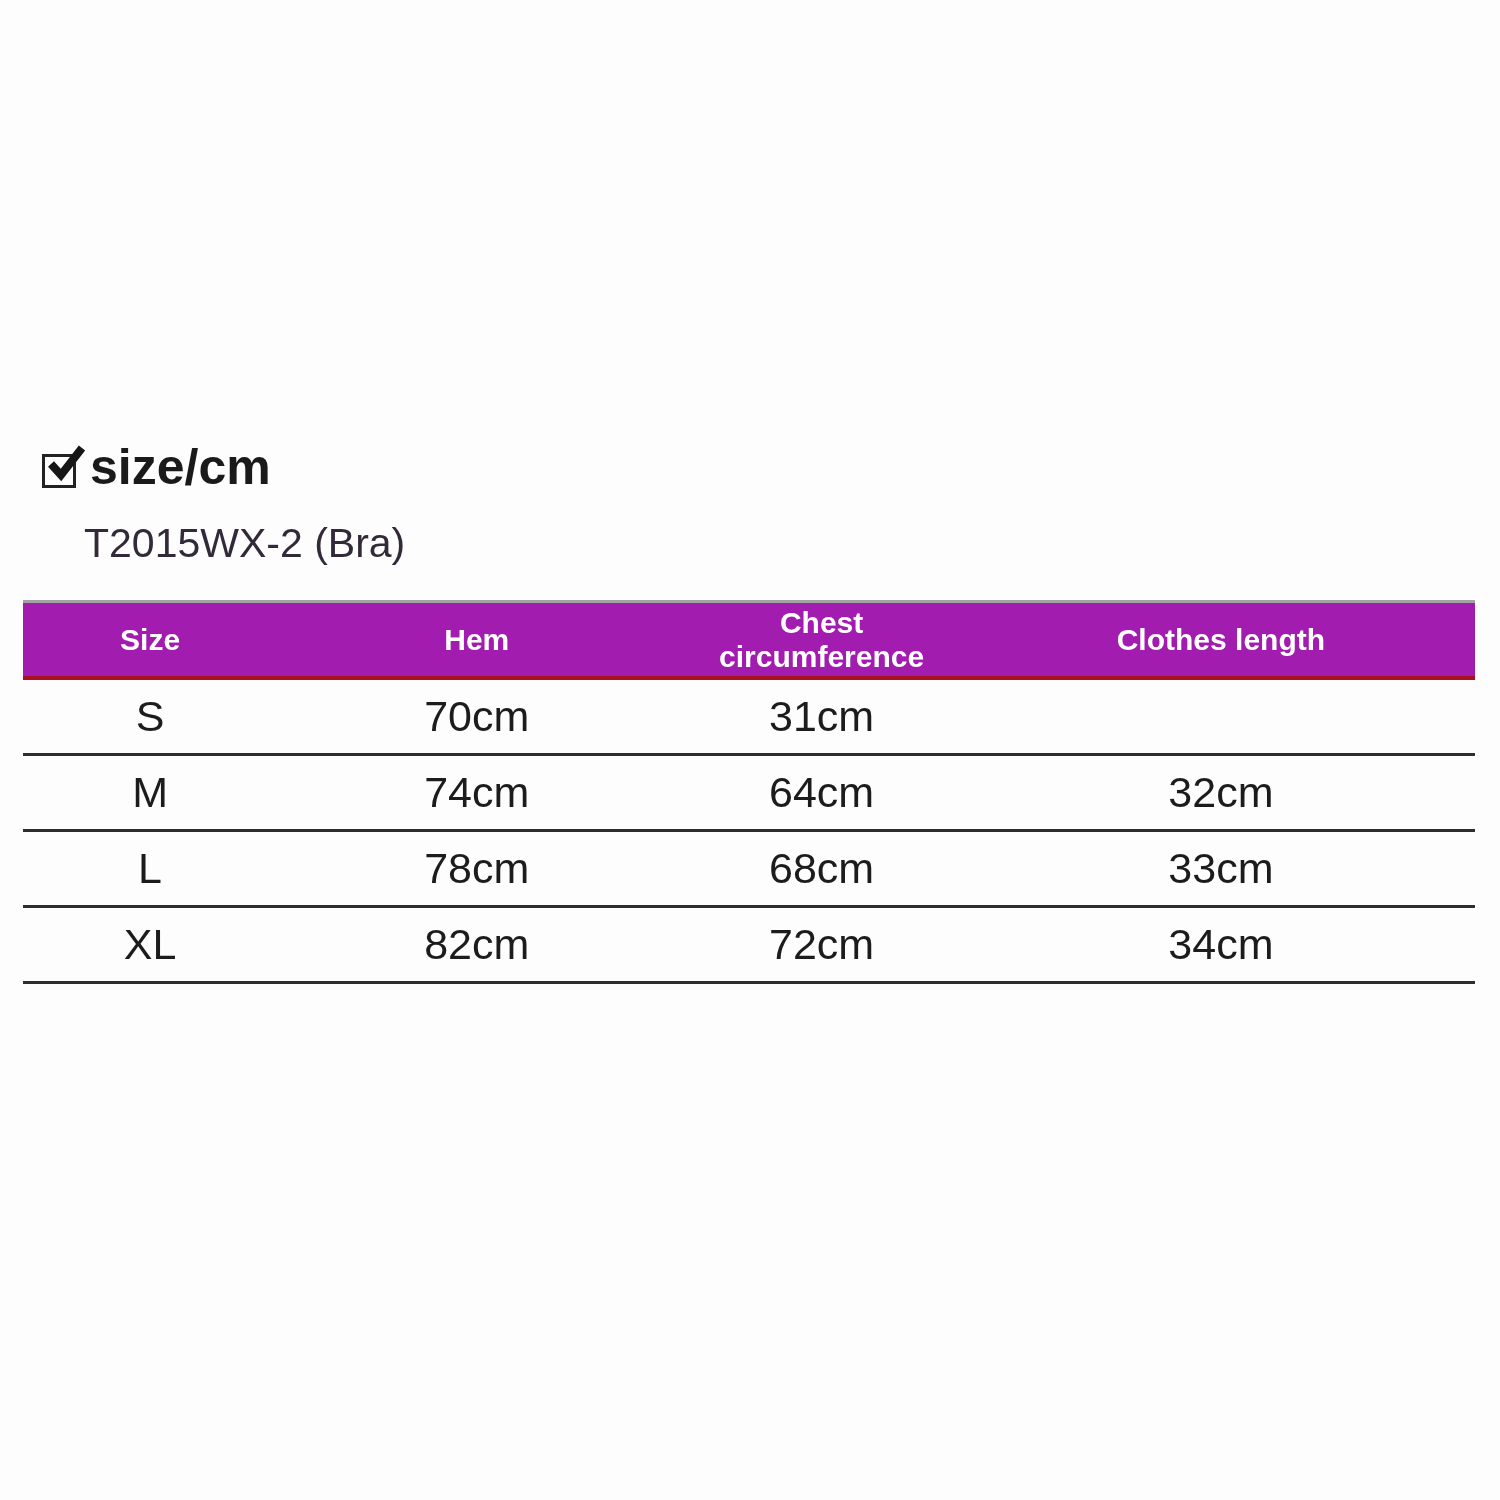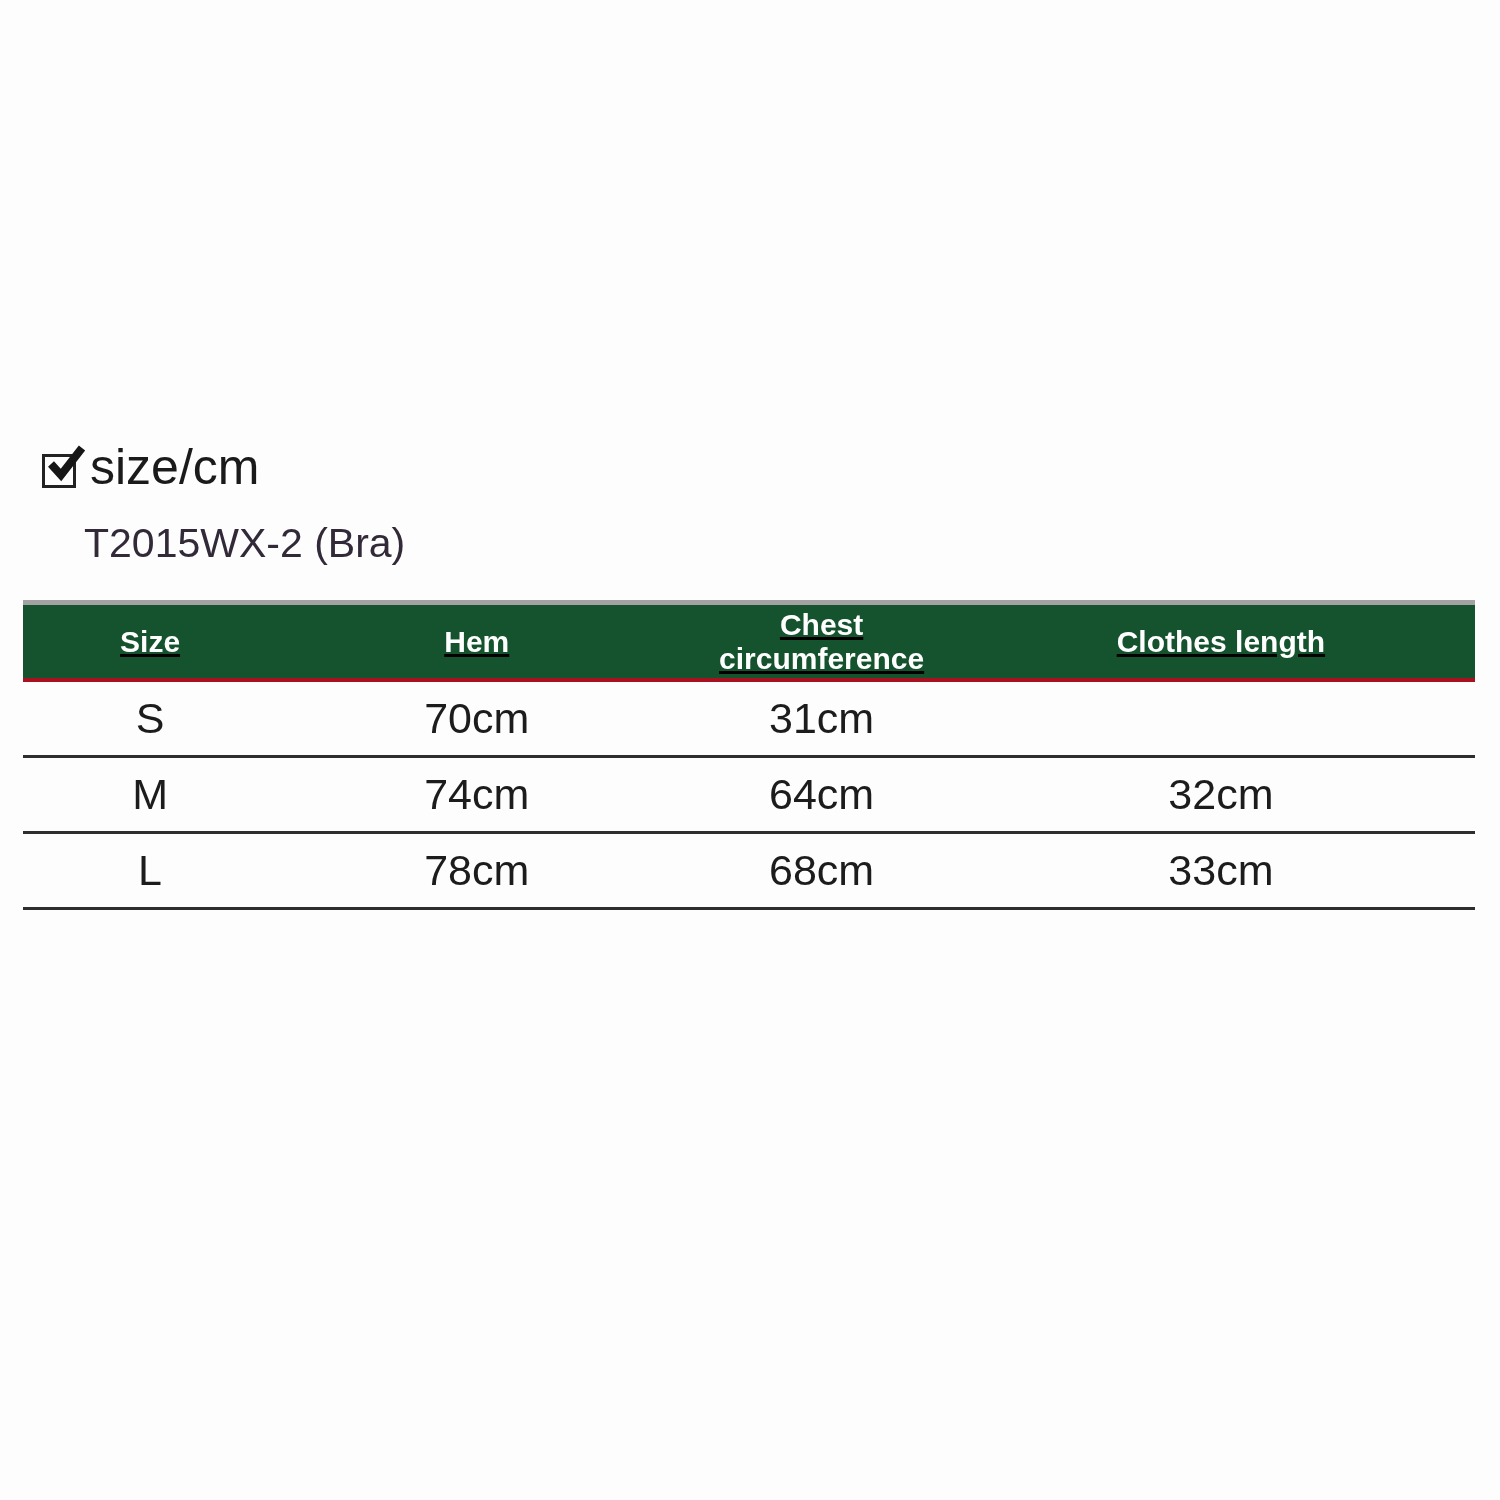--- a/index.html
+++ b/index.html
@@ -16,20 +16,21 @@
   }
 
   
   .size-row {
     position: absolute;
     left: 42px;
     top: 438px;
     display: flex;
     align-items: center;
     gap: 14px;
+    font-weight: bold;
   }
   .checkbox {
     position: relative;
     width: 28px;
     height: 28px;
     border: 3px solid #222;
     background: #fdfdfd;
     display: inline-block;
     margin-top: 8px;
   }
@@ -61,24 +62,23 @@
     position: absolute;
     left: 23px;
     top: 600px;
     width: 1452px;
   }
   .thead {
     display: grid;
     grid-template-columns: 17.5% 27.5% 20% 35%;
     align-items: center;
     height: 73px;
-    background: #14532d;
+    background: #a21caf;
     border-bottom: 4px solid #a81220;
-    border-top: 5px solid #a3a3a3;
-    text-decoration: underline;
+    border-top: 3px solid #a3a3a3;
   }
   .thead .cell {
     text-align: center;
     color: #ffffff;
     font-size: 30px;
     font-weight: bold;
   }
   .trow {
     display: grid;
     grid-template-columns: 17.5% 27.5% 20% 35%;
@@ -129,13 +129,19 @@
     <div class="cell">32cm</div>
   </div>
 
   <div class="trow">
     <div class="cell">L</div>
     <div class="cell">78cm</div>
     <div class="cell">68cm</div>
     <div class="cell">33cm</div>
   </div>
 
+  <div class="trow">
+    <div class="cell">XL</div>
+    <div class="cell">82cm</div>
+    <div class="cell">72cm</div>
+    <div class="cell">34cm</div>
+  </div>
 </div>
 
 </body></html>

